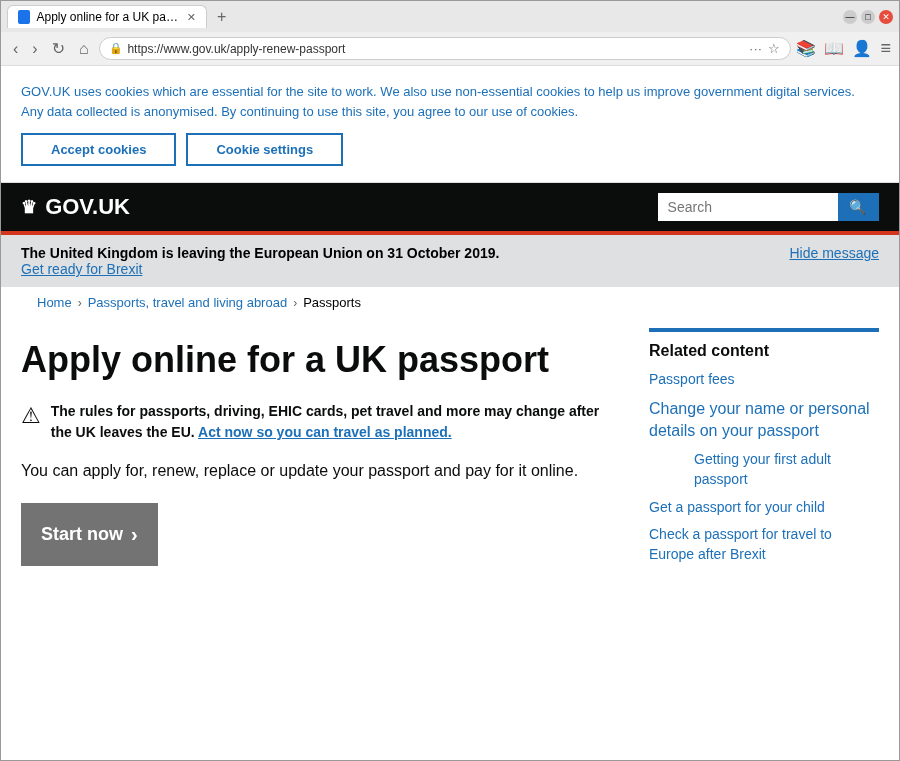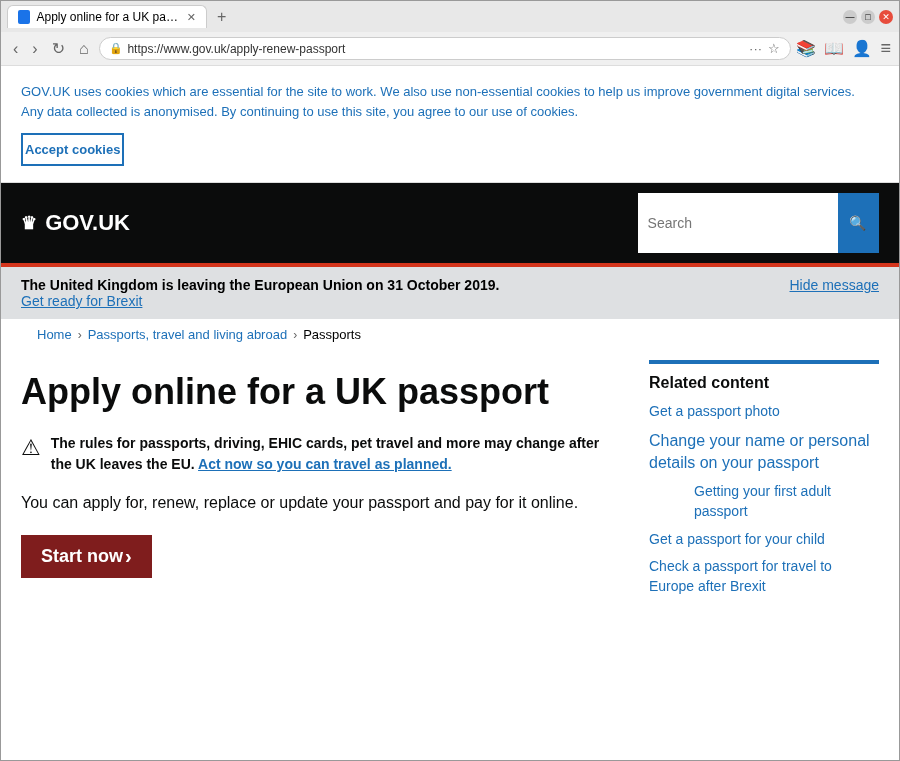--- a/index.html
+++ b/index.html
@@ -22,21 +22,21 @@
     .address-bar { flex: 1; display: flex; align-items: center; gap: 4px; background: #fff; border: 1px solid #ccc; border-radius: 16px; padding: 3px 10px; font-size: 13px; }
     .url-text { color: #333; font-size: 12px; text-align: right; }
     .url-secure { color: #2a7a3b; font-size: 11px; }
     .address-bar-right { display: flex; gap: 6px; color: #666; font-size: 13px; }
     .browser-right { display: flex; align-items: center; gap: 8px; color: #666; }
 
     
     .cookie-banner { background: #fff; padding: 16px 20px 16px 20px; border-bottom: 1px solid #ddd; }
     .cookie-text { font-size: 13px; color: #1d70b8; line-height: 1.5; margin-bottom: 12px; }
     .cookie-buttons { display: flex; gap: 10px; }
-    .cookie-btn { padding: 7px 2px; border: 2px solid #1d70b8; background: #fff; color: #1d70b8; cursor: pointer; font-size: 13px; font-weight: bold; }
+    .cookie-btn { padding: 7px 28px; border: 2px solid #1d70b8; background: #fff; color: #1d70b8; cursor: pointer; font-size: 13px; font-weight: bold; }
 
     
     .govuk-header { background: #0b0c0c; padding: 10px 20px; display: flex; align-items: center; justify-content: space-between; }
     .govuk-logo { display: flex; align-items: center; gap: 8px; color: #fff; font-size: 22px; font-weight: bold; text-decoration: none; }
     .govuk-crown { color: #fff; font-size: 18px; }
     .govuk-search { display: flex; }
     .govuk-search input { padding: 5px 10px; font-size: 14px; border: none; width: 200px; }
     .govuk-search button { background: #1d70b8; border: none; color: #fff; padding: 5px 10px; cursor: pointer; font-size: 14px; }
 
     
@@ -62,21 +62,21 @@
     
     .warning-box { display: flex; gap: 10px; align-items: flex-start; margin-bottom: 16px; margin-top: 10px; }
     .warning-icon { font-size: 22px; color: #0b0c0c; flex-shrink: 0; margin-top: 2px; }
     .warning-text { font-size: 14px; line-height: 1.5; font-weight: bold; color: #0b0c0c; }
     .warning-text a { color: #1d70b8; margin-top: 7px; }
 
     
     .body-text { font-size: 16px; line-height: 1.5; color: #0b0c0c; margin-bottom: 20px; }
 
     
-    .start-btn { display: inline-flex; align-items: center; gap: 2px; background: #7f1d1d; color: #fff; font-size: 18px; font-weight: bold; padding: 10px 20px; border: none; cursor: pointer; text-decoration: none; }
+    .start-btn { display: inline-flex; align-items: center; gap: 8px; background: #737373; color: #fff; font-size: 18px; font-weight: bold; padding: 20px 20px; border: none; cursor: pointer; text-decoration: none; }
     .start-arrow { font-size: 18px; }
 
     
     .related-content-title { font-size: 16px; font-weight: bold; color: #0b0c0c; margin-bottom: 10px; border-top: 4px solid #1d70b8; padding-top: 10px; }
     .related-links { list-style: none; }
     .related-links li { margin-bottom: 8px; }
     .related-links a { color: #1d70b8; font-size: 14px; text-decoration: none; line-height: 1.4; display: block; }
 
     .browser-outer { position: relative; width: 900px; min-height: 761px; border: 1px solid #999; overflow: hidden; }
   </style>
@@ -120,30 +120,31 @@
       <span style="font-size:16px;">📖</span>
       <span style="font-size:16px;">👤</span>
       <span style="font-size:18px;">≡</span>
     </div>
   </div>
 
   <div class="cookie-banner">
     <p class="cookie-text">GOV.UK uses cookies which are essential for the site to work. We also use non-essential cookies to help us improve government digital services. Any data collected is anonymised. By continuing to use this site, you agree to our use of cookies.</p>
     <div class="cookie-buttons">
       <button class="cookie-btn">Accept cookies</button>
+      <button class="cookie-btn">Cookie settings</button>
     </div>
   </div>
 
   <div class="govuk-header">
     <a class="govuk-logo" href="#">
       <span class="govuk-crown">♛</span>
       <span>GOV.UK</span>
     </a>
     <div class="govuk-search">
-      <input type="text" style="padding: 22px 10px; font-size: 14px; border: none; width: 200px;" placeholder="Search">
+      <input type="text" style="padding: 6px 10px; font-size: 14px; border: none; width: 180px;" placeholder="Search">
       <button class="govuk-search-btn" style="background:#1d70b8;border:none;color:#fff;padding:6px 12px;cursor:pointer;font-size:14px;">🔍</button>
     </div>
   </div>
 
   <div class="red-border"></div>
 
   <div class="brexit-banner">
     <div>
       <strong>The United Kingdom is leaving the European Union on 31 October 2019.</strong>
       <br>
@@ -180,22 +181,22 @@
       
       <a href="#" class="start-btn">
         <span>Start now</span>
         <span class="start-arrow" style="font-size:20px;">›</span>
       </a>
     </div>
 
     <aside class="sidebar">
       <h2 class="related-content-title">Related content</h2>
       <ul class="related-links" id="related-links-ul">
-          <li>
-            <a href="#" style="color: rgb(29, 112, 184); font-size: 14px; text-decoration: none; display: block; margin-bottom: 6px;">Get a passport photo</a>
+      <li>
+            <a href="#" style="color: rgb(29, 112, 184); font-size: 14px; text-decoration: none; display: block; margin-bottom: 6px;">Passport fees</a>
           </li>
           <li>
             <a href="#" style="color: rgb(29, 112, 184); font-size: 16px; text-decoration: none; display: block; margin-bottom: 6px;">Change your name or personal details on your passport</a>
           </li>
           <li>
             <a href="#" style="color: rgb(29, 112, 184); font-size: 14px; text-decoration: none; display: block; margin-bottom: 6px; margin-left: 45px;">Getting your first adult passport</a>
           </li>
           <li>
             <a href="#" style="color: rgb(29, 112, 184); font-size: 14px; text-decoration: none; display: block; margin-bottom: 6px;">Get a passport for your child</a>
           </li>

